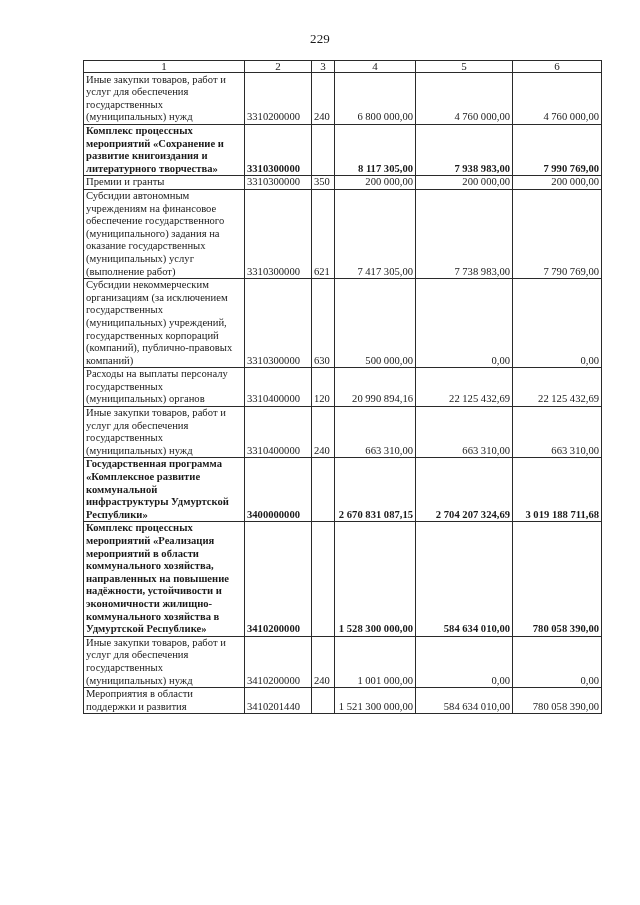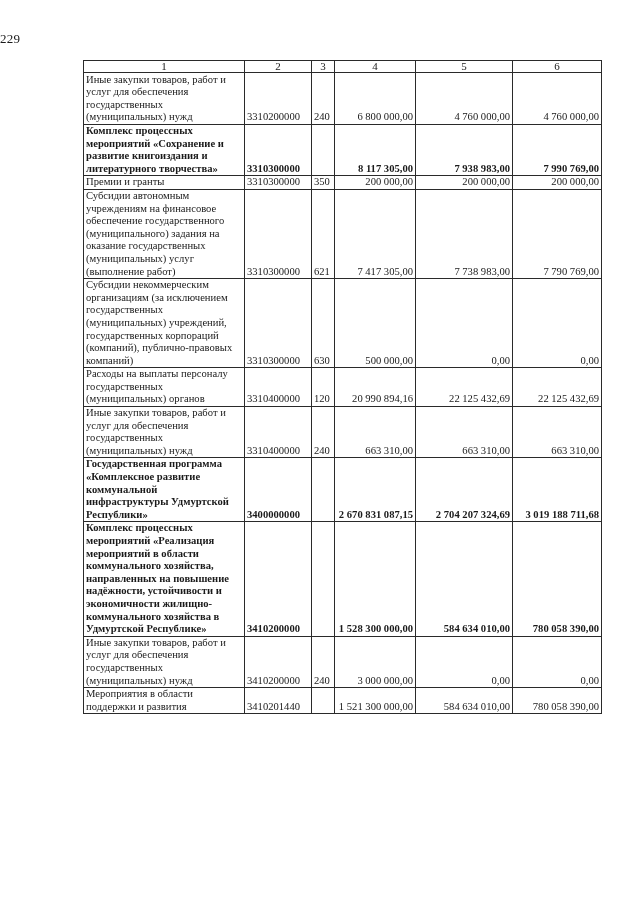--- a/index.html
+++ b/index.html
@@ -1,18 +1,18 @@
 <!DOCTYPE html>
 <html><head>
 <meta charset="utf-8">
 <style>
   html, body { margin: 0; padding: 0; background: #ffffff; }
   body { width: 640px; height: 905px; position: relative; overflow: hidden;
          font-family: "Liberation Serif", "DejaVu Serif", serif; color: #1a1a1a; }
-  .page-number { position: absolute; top: 31px; left: 0; width: 640px; 
+  .page-number { position: absolute; top: 31px; left: 0; width: 640px; text-align: center;
                  font-size: 13px; letter-spacing: 0.2px; }
   table.budget { position: absolute; left: 83px; top: 60px; width: 518px;
                  border-collapse: collapse; table-layout: fixed; font-size: 10.6px; line-height: 12.6px; }
   table.budget col.c1 { width: 161px; }
   table.budget col.c2 { width: 67px; }
   table.budget col.c3 { width: 23px; }
   table.budget col.c4 { width: 81px; }
   table.budget col.c5 { width: 97px; }
   table.budget col.c6 { width: 89px; }
   table.budget th, table.budget td { border: 1px solid #2a2a2a; padding: 0 2px 0 2px; vertical-align: bottom; }
@@ -118,21 +118,21 @@
         <td class="code">3410200000</td>
         <td class="kvr"></td>
         <td class="num c4">1 528 300 000,00</td>
         <td class="num c5">584 634 010,00</td>
         <td class="num">780 058 390,00</td>
       </tr>
       <tr style="height: 51px;">
         <td class="name">Иные закупки товаров, работ и услуг для обеспечения государственных (муниципальных) нужд</td>
         <td class="code">3410200000</td>
         <td class="kvr">240</td>
-        <td class="num c4">3 000 000,00</td>
+        <td class="num c4">1 001 000,00</td>
         <td class="num c5">0,00</td>
         <td class="num">0,00</td>
       </tr>
       <tr style="height: 23px;">
         <td class="name">Мероприятия в области поддержки и развития</td>
         <td class="code">3410201440</td>
         <td class="kvr"></td>
         <td class="num c4">1 521 300 000,00</td>
         <td class="num c5">584 634 010,00</td>
         <td class="num">780 058 390,00</td>

